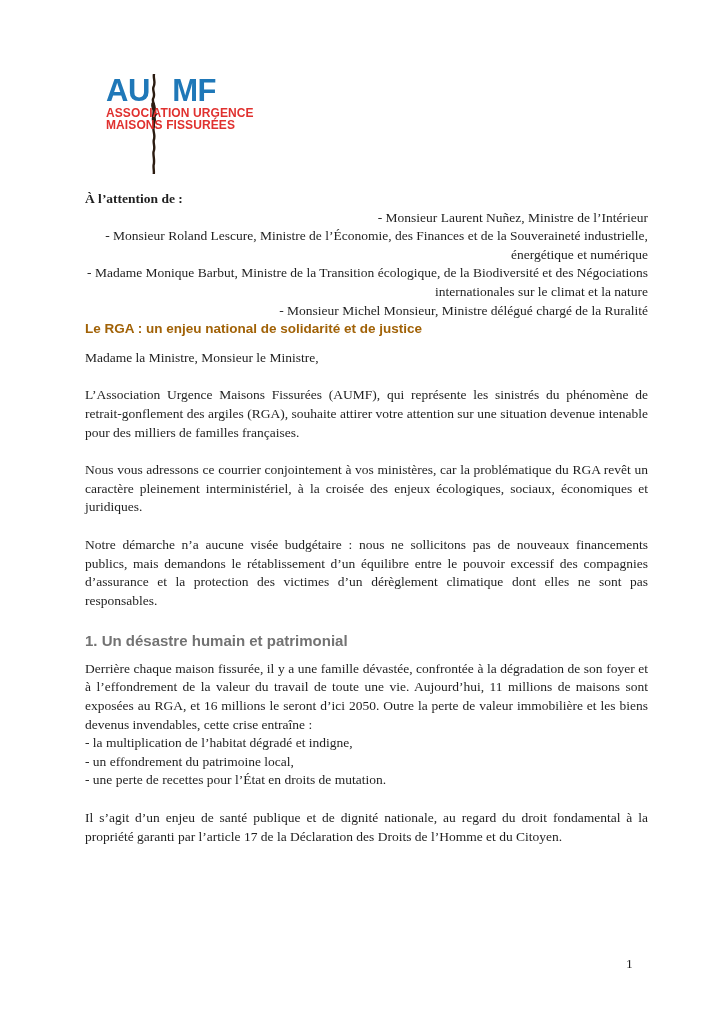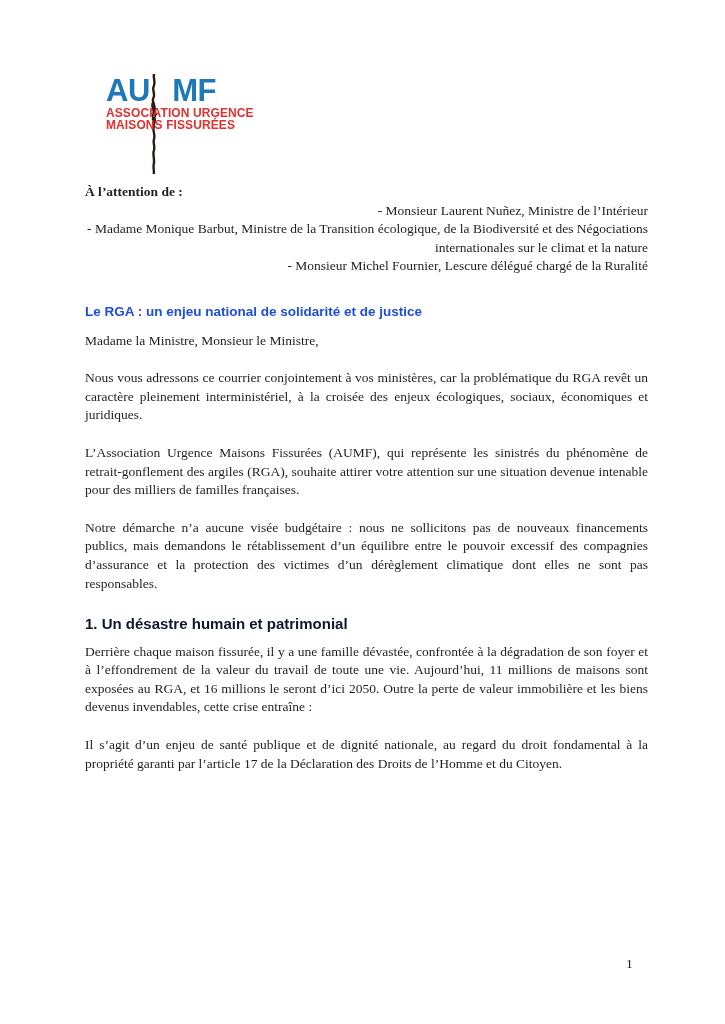--- a/index.html
+++ b/index.html
@@ -60,46 +60,45 @@
     font-size: 12px;
     font-weight: bold;
     color: #e0312f;
     letter-spacing: 0.1px;
     white-space: nowrap;
     line-height: 11.5px;
   }
 
   
   .attention {
-    margin-top: 10px;
+    margin-top: 17px;
     font-weight: bold;
   }
   .recipient { text-align: right; }
   .date-line {
     margin-top: 12px;
     text-align: right;
   }
   .doc-title {
-    margin-top: 27px;
     font-family: "Liberation Sans", "DejaVu Sans", sans-serif;
     font-size: 13.5px;
     font-weight: bold;
-    color: #1d4ed8;
+    color: #a16207;
   }
   .salutation { margin-top: 10px; }
   .para {
     margin-top: 19px;
     text-align: justify;
   }
   .section-heading {
     margin-top: 22px;
     font-family: "Liberation Sans", "DejaVu Sans", sans-serif;
     font-size: 15px;
     font-weight: bold;
-    color: #0f172a;
+    color: #737373;
   }
   .section-intro {
     margin-top: 9px;
     text-align: justify;
   }
   .dash-list { text-align: left; }
   .page-number {
     position: absolute;
     top: 956px;
     left: 626px;
@@ -124,35 +123,41 @@
         <span class="logo-acro">MF</span>
       </div>
       <div class="logo-sub">ASSOCIATION URGENCE</div>
       <div class="logo-sub">MAISONS FISSURÉES</div>
     </div>
 
     <div class="attention">À l’attention de :</div>
 
     <div class="recipient-block">
       <div class="recipient">- Monsieur Laurent Nuñez, Ministre de l’Intérieur</div>
+      <div class="recipient">- Monsieur Roland Lescure, Ministre de l’Économie, des Finances et de la Souveraineté industrielle, énergétique et numérique</div>
       <div class="recipient">- Madame Monique Barbut, Ministre de la Transition écologique, de la Biodiversité et des Négociations internationales sur le climat et la nature</div>
-      <div class="recipient">- Monsieur Michel Fournier, Lescure délégué chargé de la Ruralité</div>
+      <div class="recipient">- Monsieur Michel Monsieur, Ministre délégué chargé de la Ruralité</div>
     </div>
 
 
     <div class="doc-title">Le RGA : un enjeu national de solidarité et de justice</div>
 
     <div class="salutation">Madame la Ministre, Monsieur le Ministre,</div>
 
+    <div class="para">L’Association Urgence Maisons Fissurées (AUMF), qui représente les sinistrés du phénomène de retrait-gonflement des argiles (RGA), souhaite attirer votre attention sur une situation devenue intenable pour des milliers de familles françaises.</div>
     <div class="para">Nous vous adressons ce courrier conjointement à vos ministères, car la problématique du RGA revêt un caractère pleinement interministériel, à la croisée des enjeux écologiques, sociaux, économiques et juridiques.</div>
-    <div class="para">L’Association Urgence Maisons Fissurées (AUMF), qui représente les sinistrés du phénomène de retrait-gonflement des argiles (RGA), souhaite attirer votre attention sur une situation devenue intenable pour des milliers de familles françaises.</div>
     <div class="para">Notre démarche n’a aucune visée budgétaire : nous ne sollicitons pas de nouveaux financements publics, mais demandons le rétablissement d’un équilibre entre le pouvoir excessif des compagnies d’assurance et la protection des victimes d’un dérèglement climatique dont elles ne sont pas responsables.</div>
 
     <div class="section-heading">1. Un désastre humain et patrimonial</div>
     <div class="section-intro">Derrière chaque maison fissurée, il y a une famille dévastée, confrontée à la dégradation de son foyer et à l’effondrement de la valeur du travail de toute une vie. Aujourd’hui, 11 millions de maisons sont exposées au RGA, et 16 millions le seront d’ici 2050. Outre la perte de valeur immobilière et les biens devenus invendables, cette crise entraîne :</div>
 
+    <div class="dash-list">
+      <div class="dash-item">- la multiplication de l’habitat dégradé et indigne,</div>
+      <div class="dash-item">- un effondrement du patrimoine local,</div>
+      <div class="dash-item">- une perte de recettes pour l’État en droits de mutation.</div>
+    </div>
 
     <div class="para">Il s’agit d’un enjeu de santé publique et de dignité nationale, au regard du droit fondamental à la propriété garanti par l’article 17 de la Déclaration des Droits de l’Homme et du Citoyen.</div>
 
   </div>
 
   <div class="page-number">1</div>
 </div>
 
 </body></html>

